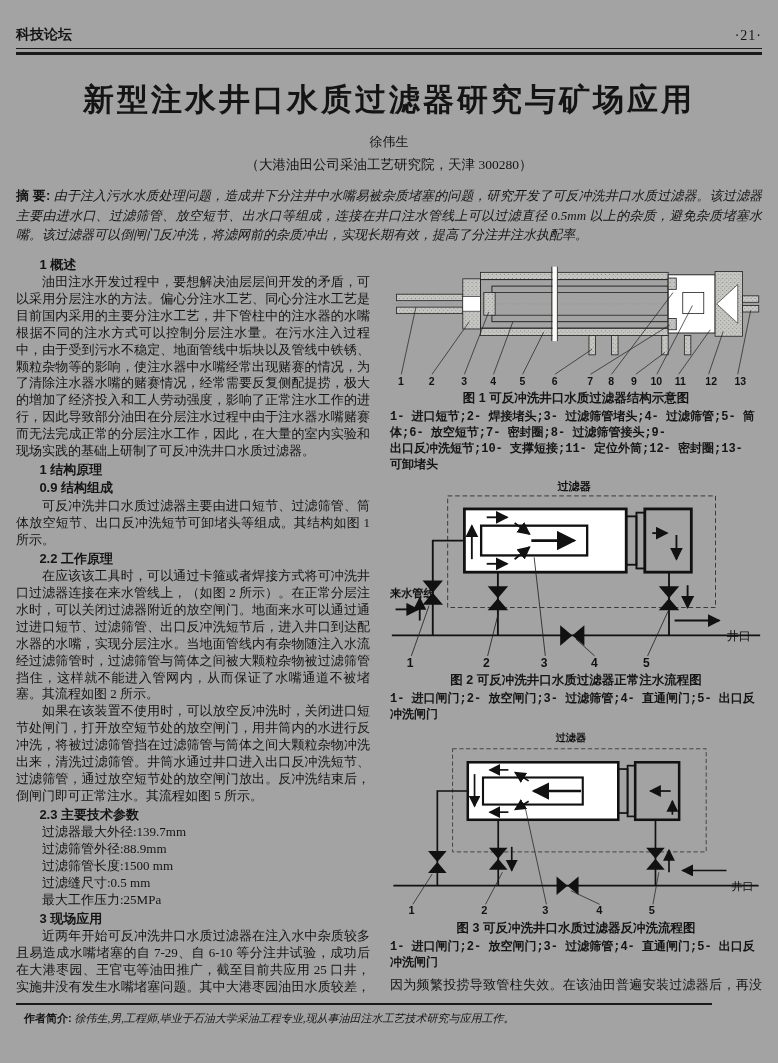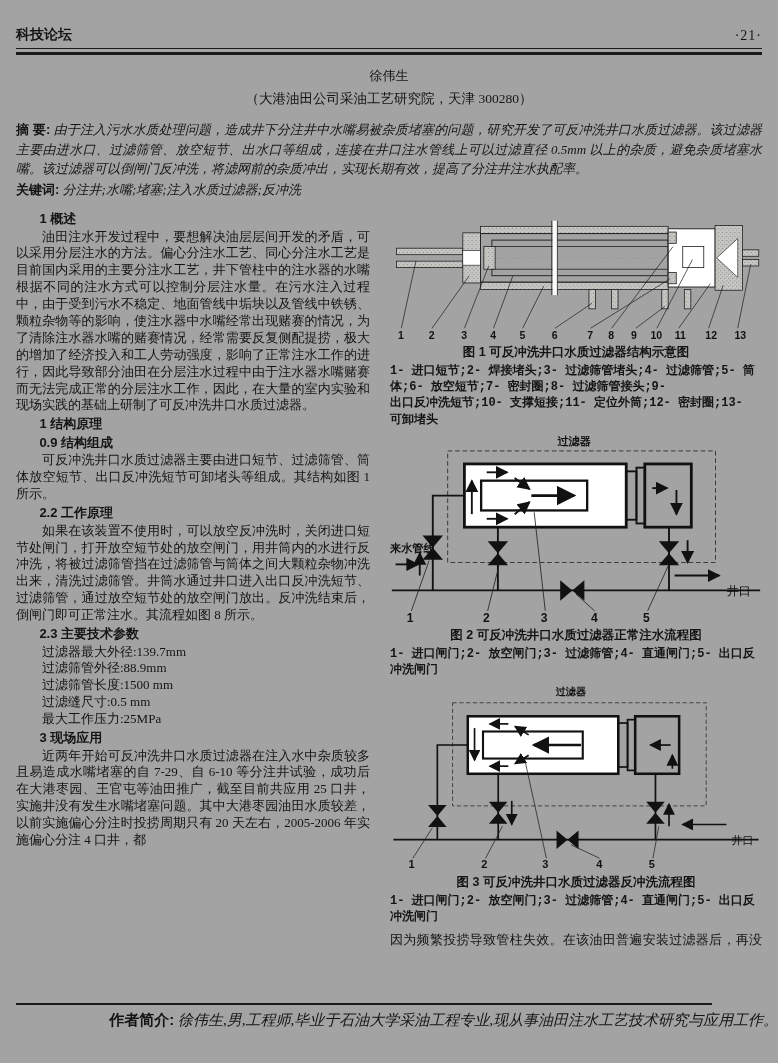--- a/index.html
+++ b/index.html
@@ -29,21 +29,21 @@
   .param{font-size:13px;line-height:1.3;text-indent:2em;}
   .item{font-size:13px;line-height:1.35;text-indent:0.8em;text-align:justify;}
   .h-r{text-indent:0.8em;}
   
   .fig{margin:2px 0 6px;}
   .fig svg{display:block;margin:0 auto;}
   .figcap{font-family:"Liberation Sans",sans-serif;font-weight:bold;font-size:12.5px;text-align:center;margin-top:2px;}
   .figleg{font-family:Liberation Mono, monospace;font-weight:bold;font-size:12px;line-height:1.35;margin-top:2px;}
   
   .foot-rule{position:absolute;left:16px;top:1003px;width:696px;border-top:2.5px solid #1a1a1a;}
-  .bio{position:absolute;left:32px;top:1011px;width:746px;font-size:15px;font-style:italic;text-align:right;}
+  .bio{position:absolute;left:24px;top:1011px;width:746px;font-size:11px;font-style:italic;}
   .bio b{font-style:normal;font-family:"Liberation Sans",sans-serif;}
   
   .num{font-family:"Liberation Sans",sans-serif;font-weight:bold;font-size:13px;fill:#111;}
   .slab{font-family:"Liberation Sans",sans-serif;font-weight:bold;font-size:12px;fill:#111;}
   .slab2{font-family:"Liberation Serif",serif;font-size:13px;fill:#111;}
 </style>
 </head>
 <body>
 
 <svg width="0" height="0" style="position:absolute" aria-hidden="true">
@@ -60,42 +60,40 @@
 </svg>
 
 <div class="page">
 
   <div class="hdr">
     <span class="hdr-left">科技论坛</span>
     <span class="hdr-right">·21·</span>
   </div>
   <div class="hdr-rule"></div>
 
+  <div class="title">新型注水井口水质过滤器研究与矿场应用</div>
   <div class="author">徐伟生</div>
   <div class="affil">（大港油田公司采油工艺研究院，天津 300280）</div>
 
   <div class="abs">
     <b>摘  要:</b>
     <span>由于注入污水水质处理问题，造成井下分注井中水嘴易被杂质堵塞的问题，研究开发了可反冲洗井口水质过滤器。该过滤器主要由进水口、过滤筛管、放空短节、出水口等组成，连接在井口注水管线上可以过滤直径 0.5mm 以上的杂质，避免杂质堵塞水嘴。该过滤器可以倒闸门反冲洗，将滤网前的杂质冲出，实现长期有效，提高了分注井注水执配率。</span>
-  </div>
-  <div class="kw">
-    <b>关键词:</b>
-    <span>分注井;水嘴;堵塞;注入水质过滤器;反冲洗</span>
   </div>
 
   <div class="columns">
 
     <div class="col-l">
       <div class="h">1 概述</div>
       <p>油田注水开发过程中，要想解决油层层间开发的矛盾，可以采用分层注水的方法。偏心分注水工艺、同心分注水工艺是目前国内采用的主要分注水工艺，井下管柱中的注水器的水嘴根据不同的注水方式可以控制分层注水量。在污水注入过程中，由于受到污水不稳定、地面管线中垢块以及管线中铁锈、颗粒杂物等的影响，使注水器中水嘴经常出现赌赛的情况，为了清除注水器水嘴的赌赛情况，经常需要反复侧配提捞，极大的增加了经济投入和工人劳动强度，影响了正常注水工作的进行，因此导致部分油田在分层注水过程中由于注水器水嘴赌赛而无法完成正常的分层注水工作，因此，在大量的室内实验和现场实践的基础上研制了可反冲洗井口水质过滤器。</p>
       <div class="h">1 结构原理</div>
       <div class="h">0.9 结构组成</div>
       <p>可反冲洗井口水质过滤器主要由进口短节、过滤筛管、筒体放空短节、出口反冲洗短节可卸堵头等组成。其结构如图 1 所示。</p>
       <div class="h">2.2 工作原理</div>
-      <p>如果在该装置不使用时，可以放空反冲洗时，关闭进口短节处闸门，打开放空短节处的放空闸门，用井筒内的水进行反冲洗，将被过滤筛管挡在过滤筛管与筒体之间大颗粒杂物冲洗出来，清洗过滤筛管。井筒水通过井口进入出口反冲洗短节、过滤筛管，通过放空短节处的放空闸门放出。反冲洗结束后，倒闸门即可正常注水。其流程如图 8 所示。</p>
+      <p>在应该该工具时，可以通过卡箍或者焊接方式将可冲洗井口过滤器连接在来水管线上，（如图 2 所示）。在正常分层注水时，可以关闭过滤器附近的放空闸门。地面来水可以通过通过进口短节、过滤筛管、出口反冲洗短节后，进入井口到达配水器的水嘴，实现分层注水。当地面管线内有杂物随注入水流经过滤筛管时，过滤筛管与筒体之间被大颗粒杂物被过滤筛管挡住，这样就不能进入管网内，从而保证了水嘴通道不被堵塞。其流程如图 2 所示。</p>
+      <p>如果在该装置不使用时，可以放空反冲洗时，关闭进口短节处闸门，打开放空短节处的放空闸门，用井筒内的水进行反冲洗，将被过滤筛管挡在过滤筛管与筒体之间大颗粒杂物冲洗出来，清洗过滤筛管。井筒水通过井口进入出口反冲洗短节、过滤筛管，通过放空短节处的放空闸门放出。反冲洗结束后，倒闸门即可正常注水。其流程如图 5 所示。</p>
       <div class="h">2.3 主要技术参数</div>
       <div class="param">过滤器最大外径:139.7mm</div>
       <div class="param">过滤筛管外径:88.9mm</div>
       <div class="param">过滤筛管长度:1500 mm</div>
       <div class="param">过滤缝尺寸:0.5  mm</div>
       <div class="param">最大工作压力:25MPa</div>
       <div class="h">3 现场应用</div>
       <p>近两年开始可反冲洗井口水质过滤器在注入水中杂质较多且易造成水嘴堵塞的自 7-29、自 6-10 等分注井试验，成功后在大港枣园、王官屯等油田推广，截至目前共应用 25 口井，实施井没有发生水嘴堵塞问题。其中大港枣园油田水质较差，以前实施偏心分注时投捞周期只有 20 天左右，2005-2006 年实施偏心分注 4 口井，都</p>
     </div>
 

